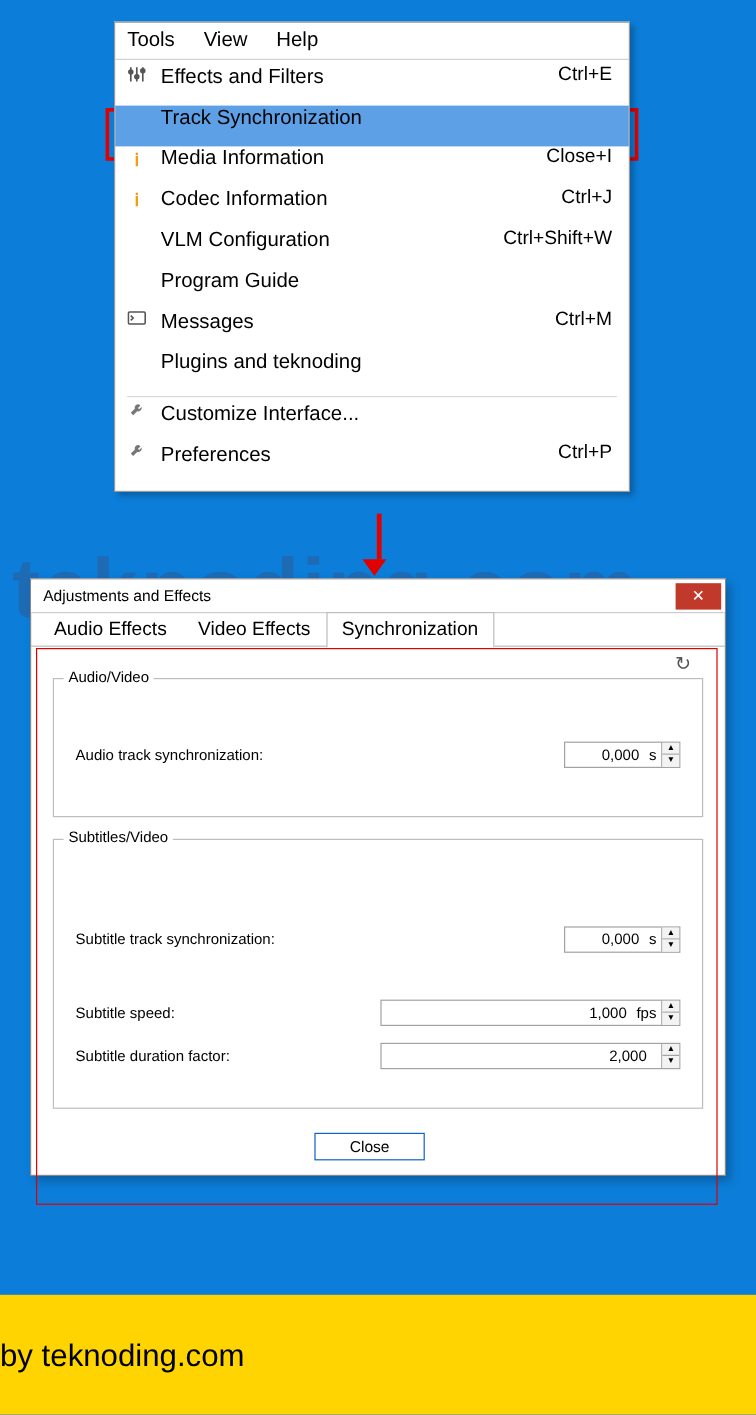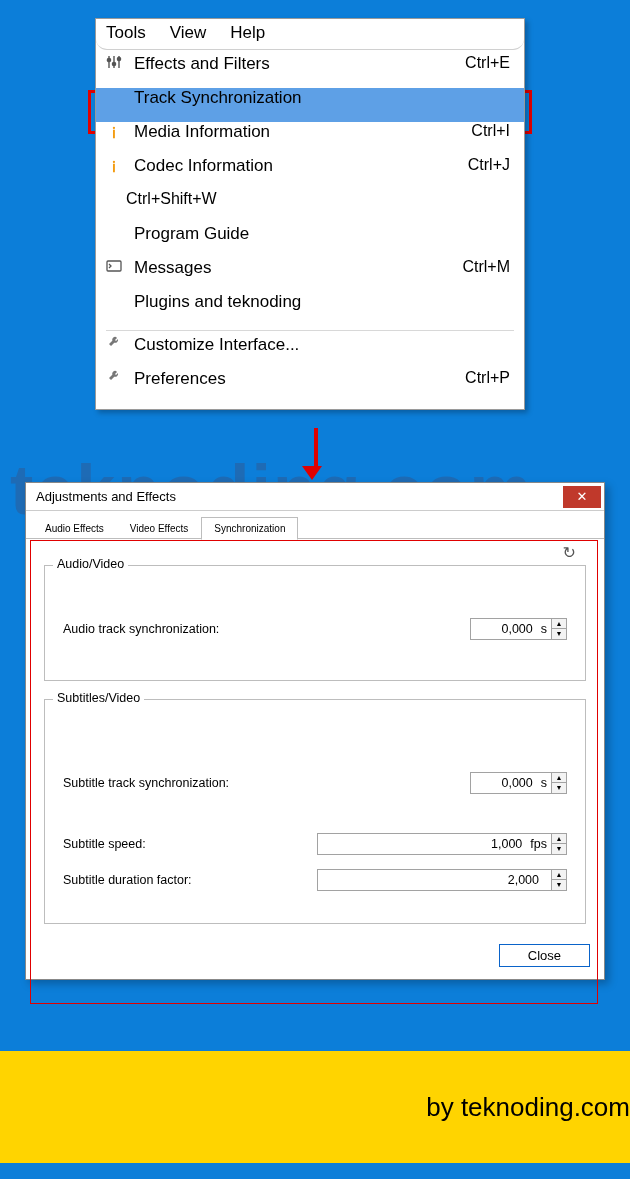--- a/index.html
+++ b/index.html
@@ -37,21 +37,20 @@
   border: 1px solid #9a9a9a;
   box-shadow: 3px 3px 5px rgba(0,0,0,.25);
   z-index: 5;
 }
 .menubar {
   display: flex;
   gap: 24px;
   padding: 4px 10px 6px 10px;
   border-bottom: 1px solid #d0d0d0;
   font-size: 17px;
-  border-radius: 11px;
 }
 .menubar span { cursor: default; }
 .menu-body { padding: 4px 0 6px 0; }
 .menu-row {
   display: flex;
   align-items: flex-start;
   height: 34px;
   padding: 0 14px 0 6px;
 }
 .menu-row .ico { width: 24px; text-align: center; color:#888; font-size:15px; }
@@ -96,21 +95,21 @@
   height:28px;
   background:#fff;
   border-bottom:1px solid #ccc;
   justify-content:space-between;
 }
 .fx-titlebar .t { flex:1; padding-left:10px; font-size:13px; }
 .fx-titlebar .close { width:38px; height:22px; margin-right:3px; background:#c0392b; color:#fff; text-align:center; line-height:22px; font-size:13px; }
 .tabs { display:flex; height:28px; align-items:flex-end; padding-left:6px; }
 .tabs .tab {
   padding:5px 12px;
-  font-size:10px;
+  font-size:16px;
   border:1px solid transparent;
   border-bottom:none;
   text-align:center;
 }
 .tabs .tab.active {
   background:#fff;
   border-color:#bdbdbd;
   border-bottom:1px solid #fff;
   position:relative; top:1px;
 }
@@ -132,37 +131,37 @@
 .field .flabel { flex:1; font-size:12.5px; }
 .spin {
   display:flex; align-items:stretch;
   border:1px solid #a2a2a2; height:22px;
 }
 .spin .val { padding:0 6px; min-width:68px; text-align:right; line-height:20px; font-size:12.5px; }
 .spin .unit { padding:0 4px 0 2px; line-height:20px; font-size:12.5px; }
 .spin .btns { display:flex; flex-direction:column; border-left:1px solid #a2a2a2; }
 .spin .btns div { width:14px; height:10px; font-size:7px; text-align:center; line-height:10px; background:#f3f3f3; }
 .spin .btns div:first-child { border-bottom:1px solid #a2a2a2; } 
-.fx-footer { display:flex; justify-content:flex-end; padding:6px 14px 12px 0; }
+.fx-footer { display:flex; justify-content:center; padding:6px 14px 12px 0; }
 .fx-footer .btn {
   border:1px solid #0a63c9; padding:3px 28px; font-size:13px; background:#fff;
 }
 .red-box2 {
   position:absolute;
   left:30px; top:540px;
   width:568px; height:464px;
   border:1px solid #e00000;
   pointer-events:none;
   z-index:6;
 }
 
 .yellow {
-  position:absolute; left:0; bottom:16px; width:100%; height:112px;
+  position:absolute; left:0; bottom:0; width:100%; height:100px;
   background:#ffd400;
-  display:flex; align-items:center; justify-content:flex-end;
+  display:flex; align-items:center; justify-content:flex-start;
   font-size:26px; font-weight:500; color:#000;
 }
 </style>
 </head>
 <body>
 
 <div class="watermark">teknoding.com</div>
 
 <div class="menu-panel">
   <div class="menubar">
@@ -191,31 +190,32 @@
 
     <div class="menu-row highlight">
       <span class="ico"></span>
       <span class="lbl">Track Synchronization</span>
       <span class="sc"></span>
     </div>
 
     <div class="menu-row">
       <span class="ico orange">ℹ</span>
       <span class="lbl">Media Information</span>
-      <span class="sc">Ctrl+I</span>
+      <span class="sc">Close+I</span>
     </div>
 
     <div class="menu-row">
       <span class="ico orange">ℹ</span>
       <span class="lbl">Codec Information</span>
       <span class="sc">Ctrl+J</span>
     </div>
 
     <div class="menu-row">
       <span class="ico"></span>
+      <span class="lbl">VLM Configuration</span>
       <span class="sc">Ctrl+Shift+W</span>
     </div>
 
     <div class="menu-row">
       <span class="ico"></span>
       <span class="lbl">Program Guide</span>
       <span class="sc"></span>
     </div>
 
     <div class="menu-row">

